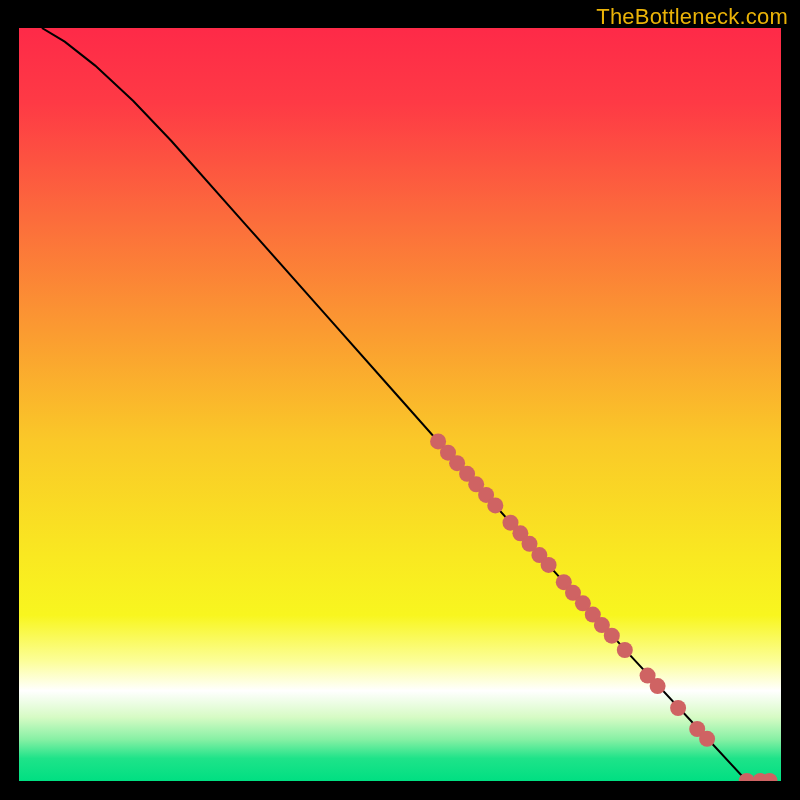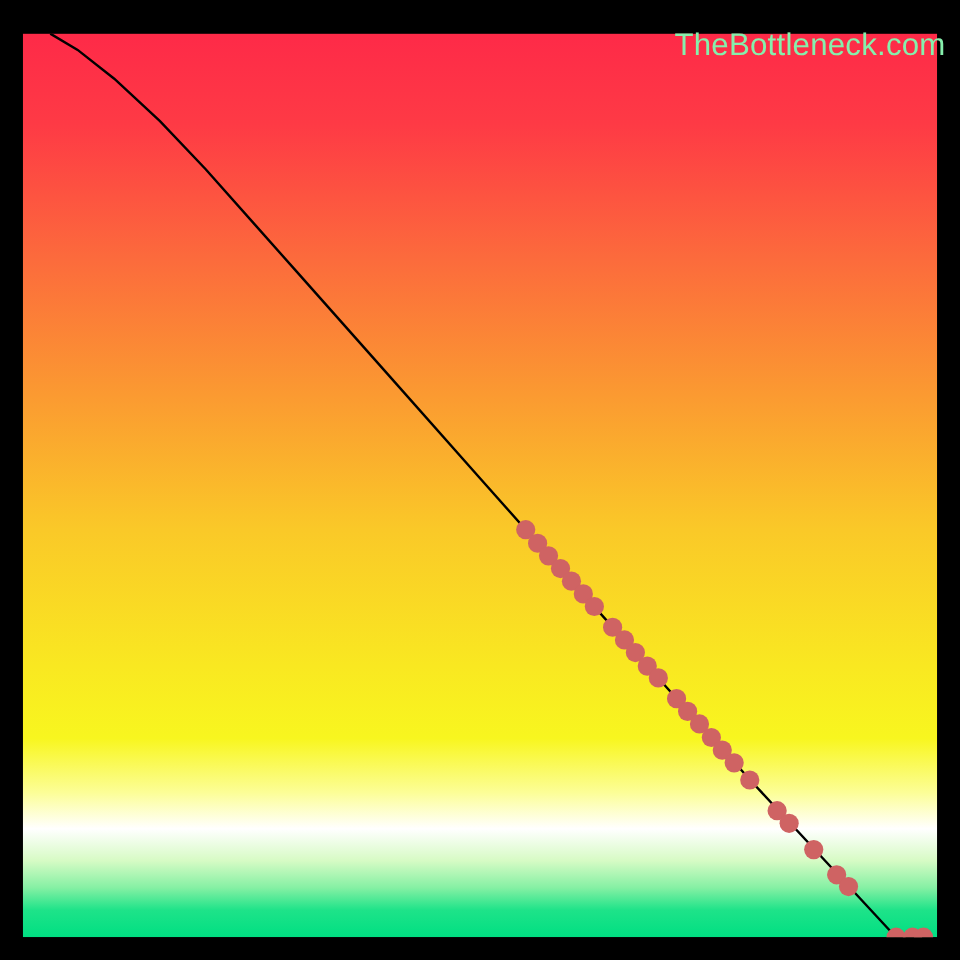--- a/index.html
+++ b/index.html
@@ -12,24 +12,24 @@
     font-family: Arial, Helvetica, sans-serif;
   }
   .stage {
     position: relative;
     width: 800px;
     height: 800px;
     background: #000;
   }
   .attribution {
     position: absolute;
-    top: 22px;
+    top: 4px;
     right: 12px;
-    color: #86efac;
-    font-size: 26px;
+    color: #eab308;
+    font-size: 22px;
     letter-spacing: 0.2px;
     font-weight: 400;
     z-index: 30;
   }
   .plot {
     position: absolute;
     left: 19px;
     top: 28px;
     width: 762px;
     height: 753px;

